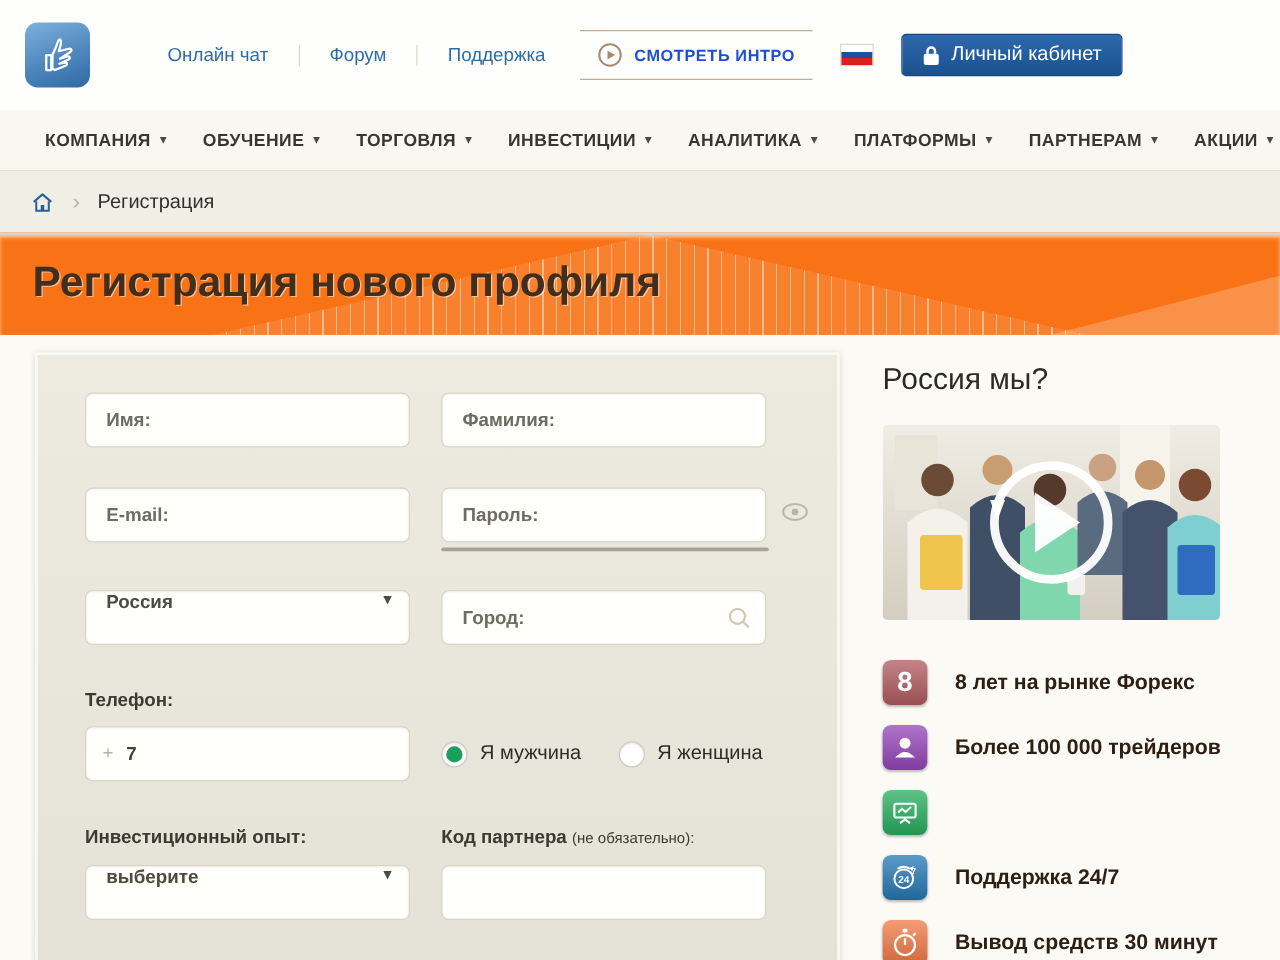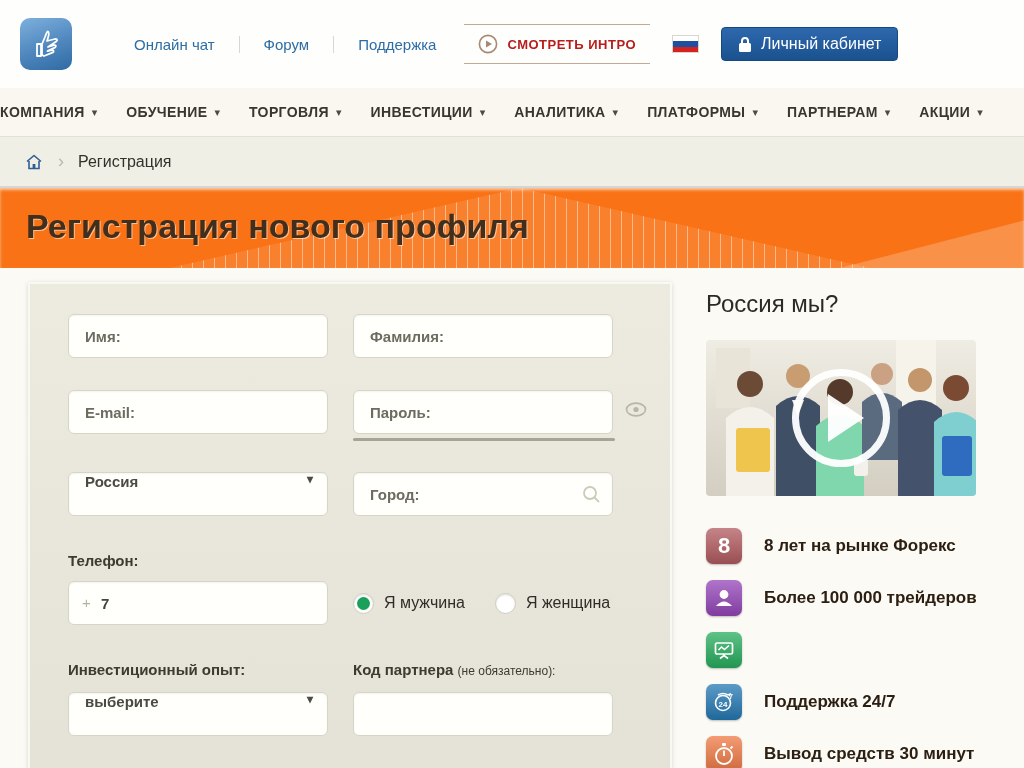--- a/index.html
+++ b/index.html
@@ -12,29 +12,29 @@
   .logo-mark { width:52px; height:52px; border-radius:10px;
                background:linear-gradient(160deg,#7db0dd 0%,#4f87bd 55%,#2f6aa4 100%);
                display:flex; align-items:center; justify-content:center; }
   .logo-text { font-size:30px; letter-spacing:2px; color:#3c3c3c; margin-left:12px; font-weight:400; }
   .hlinks { display:flex; align-items:center; margin-left:62px; }
   .hlink { color:#2d6da6; font-size:15px; text-decoration:none; cursor:pointer; }
   .hlink:not(:last-child){ border-right:1px solid #d9d7ce; padding-right:24px; margin-right:24px; }
   .intro-btn { margin-left:28px; display:flex; align-items:center; gap:9px;
                border-top:1px solid #c2ab95; border-bottom:1px solid #c2ab95;
                padding:9px 14px; cursor:pointer; }
-  .intro-btn span.t { color:#b91c1c; font-size:13px; font-weight:700; letter-spacing:.5px; }
+  .intro-btn span.t { color:#1d4ed8; font-size:13px; font-weight:700; letter-spacing:.5px; }
   .flag { width:27px; height:18px; margin-left:22px; border:1px solid #d8d6cd; cursor:pointer;
           background:linear-gradient(#fff 0 33%, #1f4fa0 33% 66%, #d6211f 66% 100%); }
   .login-btn { margin-left:22px; height:34px; padding:0 16px; border:1px solid #17497f; border-radius:4px;
                background:linear-gradient(#2e68ad, #1a528f); color:#fff; font-size:16px;
                display:flex; align-items:center; gap:9px; cursor:pointer; }
 
   
-  .nav { height:49px; background:#f9f7f0; display:flex; align-items:center; 
+  .nav { height:49px; background:#f9f7f0; display:flex; align-items:center; padding-left:36px;
          border-bottom:1px solid #e3e0d6; }
   .nav-item { display:flex; align-items:center; margin-right:29px; cursor:pointer; }
   .nav-item .lbl { font-size:14px; font-weight:700; color:#38362f; letter-spacing:.4px; }
   .caret { font-size:11px; color:#4d4a40; margin-left:7px; line-height:1; }
 
   
   .breadcrumb { height:49px; background:#f0efe5; display:flex; align-items:center; padding-left:24px; }
   .bc-chev { color:#b9b7ab; font-size:18px; margin:0 14px; }
   .bc-current { font-size:16px; color:#32312c; }
 

